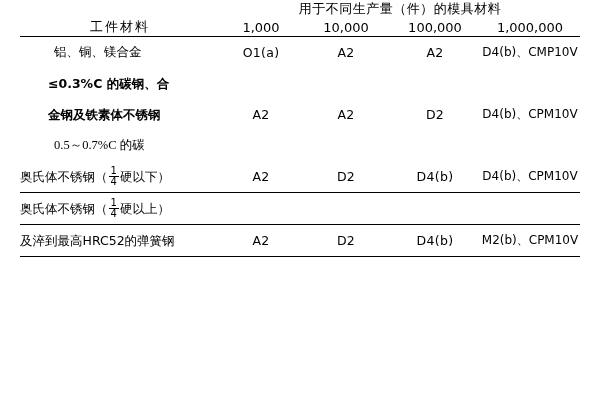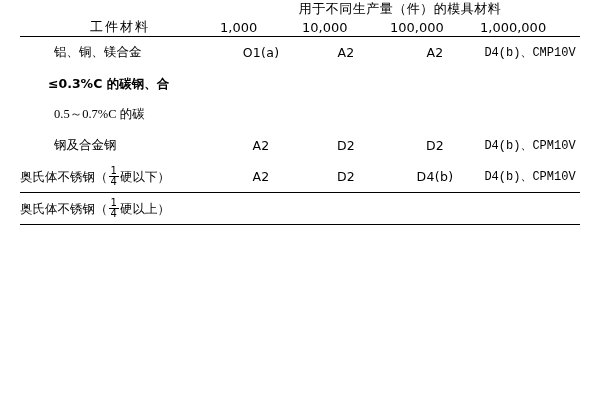--- a/index.html
+++ b/index.html
@@ -47,20 +47,21 @@
   .hdr-row td {
     font-size: 13px;
     padding-bottom: 9px;
   }
   .hdr-mat {
     text-align: center;
     letter-spacing: 2px;
     padding-left: 10px;
   }
   .hdr-num {
+    text-align: center;
     font-size: 12.5px;
   }
 
   .rule-top {
     border-top: 1.6px solid #000;
   }
   .rule-mid {
     border-top: 1.1px solid #000;
   }
   .rule-bot {
@@ -86,21 +87,20 @@
     font-weight: bold;
   }
   .val-cell {
     text-align: center;
     letter-spacing: 0.3px;
     white-space: nowrap;
   }
   .val-cell.last {
     letter-spacing: 0;
     font-size: 12px;
-    font-family: Liberation Mono, monospace;
   }
   .frac {
     display: inline-block;
     vertical-align: middle;
     text-align: center;
     font-size: 10px;
     line-height: 1.05;
     margin: 0 1px;
   }
   .frac .num {
@@ -148,53 +148,60 @@
       </tr>
 
       <tr class="body-row">
         <td class="mat-cell indent2">≤0.3%C 的碳钢、合</td>
         <td class="val-cell empty-cell"></td>
         <td class="val-cell empty-cell"></td>
         <td class="val-cell empty-cell"></td>
         <td class="val-cell empty-cell"></td>
       </tr>
 
-
-      <tr class="body-row">
-        <td class="mat-cell indent">0.5～0.7%C 的碳</td>
-        <td class="val-cell empty-cell"></td>
-        <td class="val-cell empty-cell"></td>
-        <td class="val-cell empty-cell"></td>
-        <td class="val-cell empty-cell"></td>
-      </tr>
-
-      <tr class="body-row">
-        <td class="mat-cell indent">钢及合金钢</td>
+      <tr class="body-row">
+        <td class="mat-cell indent2">金钢及铁素体不锈钢</td>
+        <td class="val-cell">A2</td>
         <td class="val-cell">A2</td>
         <td class="val-cell">D2</td>
-        <td class="val-cell">D2</td>
         <td class="val-cell last">D4(b)、CPM10V</td>
       </tr>
+
+      <tr class="body-row">
+        <td class="mat-cell indent">0.5～0.7%C 的碳</td>
+        <td class="val-cell empty-cell"></td>
+        <td class="val-cell empty-cell"></td>
+        <td class="val-cell empty-cell"></td>
+        <td class="val-cell empty-cell"></td>
+      </tr>
+
 
       <tr class="body-row">
         <td class="mat-cell"><span>奥氏体不锈钢（</span><span class="frac"><span class="num">1</span><span class="den">4</span></span><span>硬以下）</span></td>
         <td class="val-cell">A2</td>
         <td class="val-cell">D2</td>
         <td class="val-cell">D4(b)</td>
         <td class="val-cell last">D4(b)、CPM10V</td>
       </tr>
 
       <tr class="body-row">
         <td class="mat-cell rule-mid"><span>奥氏体不锈钢（</span><span class="frac"><span class="num">1</span><span class="den">4</span></span><span>硬以上）</span></td>
         <td class="val-cell empty-cell rule-mid"></td>
         <td class="val-cell empty-cell rule-mid"></td>
         <td class="val-cell empty-cell rule-mid"></td>
         <td class="val-cell empty-cell rule-mid"></td>
       </tr>
 
+      <tr class="body-row">
+        <td class="mat-cell rule-mid">及淬到最高HRC52的弹簧钢</td>
+        <td class="val-cell rule-mid">A2</td>
+        <td class="val-cell rule-mid">D2</td>
+        <td class="val-cell rule-mid">D4(b)</td>
+        <td class="val-cell last rule-mid">M2(b)、CPM10V</td>
+      </tr>
 
       <tr>
         <td class="rule-bot"></td>
         <td class="rule-bot"></td>
         <td class="rule-bot"></td>
         <td class="rule-bot"></td>
         <td class="rule-bot"></td>
       </tr>
     </tbody>
   </table>

